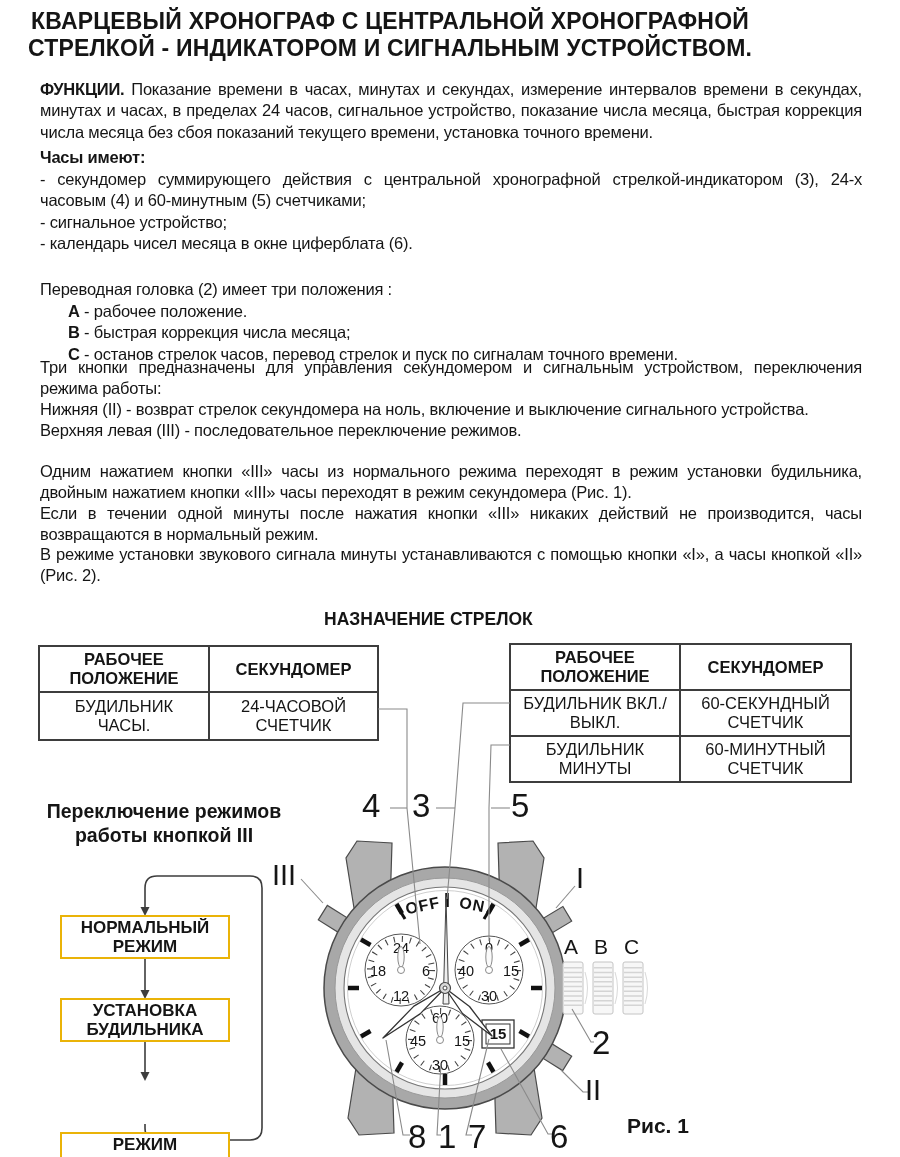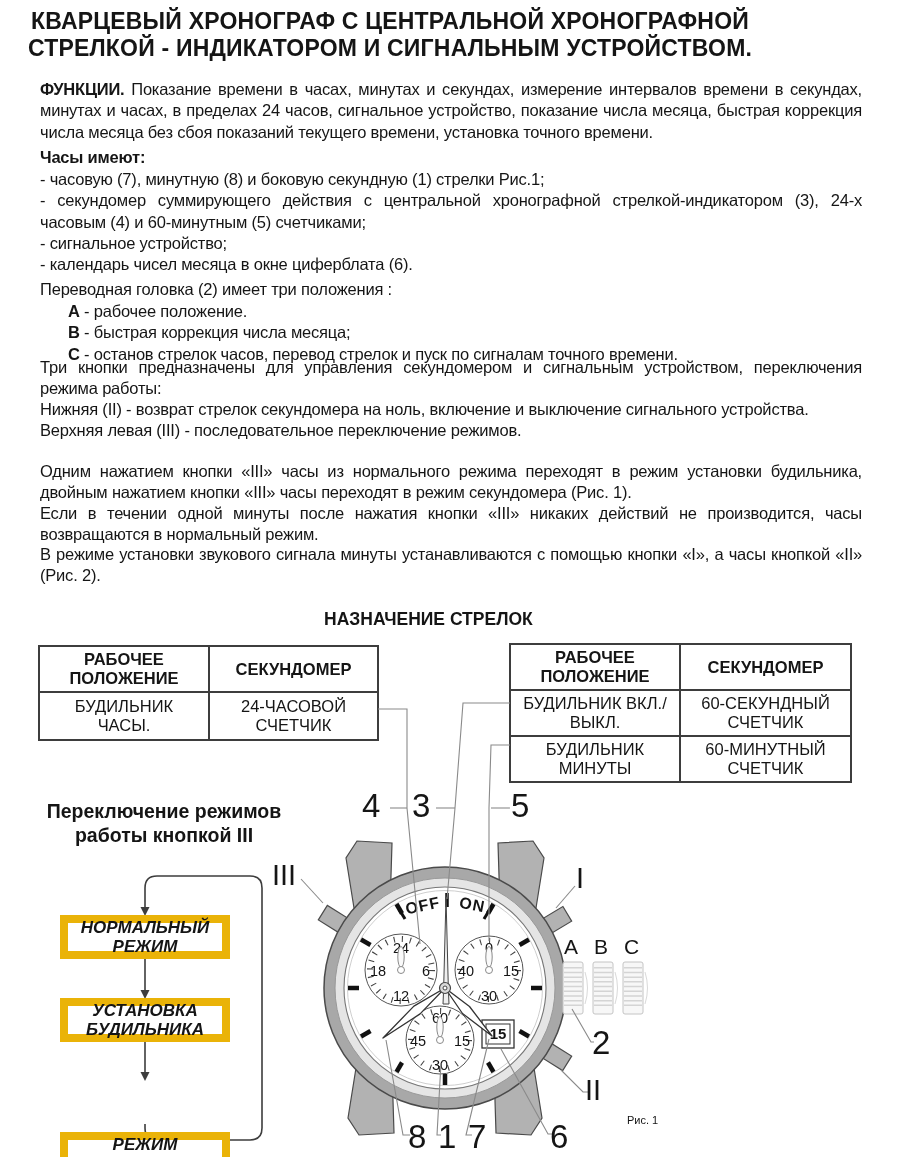--- a/index.html
+++ b/index.html
@@ -15,48 +15,47 @@
   .list div{min-height:21.3px;}
   .crownlist{padding-left:28px;}
   .sec-head{position:absolute;font-weight:bold;font-size:17.5px;white-space:nowrap;}
   table.tbl{position:absolute;border-collapse:collapse;background:#fff;text-align:center;
             table-layout:fixed;}
   .tbl th,.tbl td{border:2px solid #3d3d3d;font-size:16.5px;line-height:19px;
                   padding:3px 12px;vertical-align:middle;}
   .tbl th{font-weight:bold;}
   .mtitle{position:absolute;left:35px;top:799px;width:258px;text-align:center;
           font-weight:bold;font-size:19.5px;line-height:24px;}
-  .mbox{position:absolute;left:60px;width:170px;height:44px;border:8px solid #eab308;
+  .mbox{position:absolute;left:60px;width:170px;height:44px;border:2px solid #eab308;
         background:#fff;display:flex;align-items:center;justify-content:center;
         text-align:center;font-weight:bold;font-size:17px;line-height:19px;z-index:3;
-        box-sizing:border-box;font-style:italic;}
+        box-sizing:border-box;}
   .co{position:absolute;font-size:33px;line-height:1;z-index:3;}
   .co-sm{position:absolute;font-size:29px;line-height:1;z-index:3;}
   .co-abc{position:absolute;font-size:21px;line-height:1;z-index:3;}
-  .caption{position:absolute;font-weight:normal;font-size:11px;z-index:3;}
+  .caption{position:absolute;font-weight:bold;font-size:21px;z-index:3;}
   svg{position:absolute;left:0;top:0;z-index:1;}
   svg text{font-family:"Liberation Sans",sans-serif;fill:#141414;}
   .sdl{font-size:14.5px;text-anchor:middle;}
   .offon{font-size:16px;font-weight:bold;letter-spacing:1px;}
   .datetxt{font-size:15px;font-weight:bold;text-anchor:middle;}
 </style>
 </head>
 <body>
 
 <div class="abs title">
   <div>КВАРЦЕВЫЙ ХРОНОГРАФ С ЦЕНТРАЛЬНОЙ ХРОНОГРАФНОЙ</div>
   <div>СТРЕЛКОЙ - ИНДИКАТОРОМ  И СИГНАЛЬНЫМ УСТРОЙСТВОМ.</div>
 </div>
 
 <p class="tx just" style="top:79px;margin:0;"><b>ФУНКЦИИ.</b> <span>Показание времени в часах, минутах и секундах, измерение интервалов времени в секундах, минутах и часах, в пределах 24 часов, сигнальное устройство, показание числа месяца, быстрая коррекция числа месяца без сбоя показаний текущего времени, установка точного времени.</span></p>
 
 <div class="tx b" style="top:147px;">Часы имеют:</div>
 
 <div class="tx list" style="top:169px;">
-  <div class="just">- часовую (7), минутную (8) и боковую секундную (1) стрелки Рис.1;</div>
   <div class="just">- секундомер суммирующего действия с центральной хронографной стрелкой-индикатором (3), 24-х часовым (4) и 60-минутным (5) счетчиками;</div>
   <div>- сигнальное устройство;</div>
   <div>- календарь чисел месяца в окне циферблата (6).</div>
 </div>
 
 <div class="tx" style="top:279px;">Переводная головка (2) имеет три положения :</div>
 
 <div class="tx list crownlist" style="top:301px;">
   <div><b>А</b> <span>- рабочее положение.</span></div>
   <div><b>В</b> <span>- быстрая коррекция числа месяца;</span></div>

